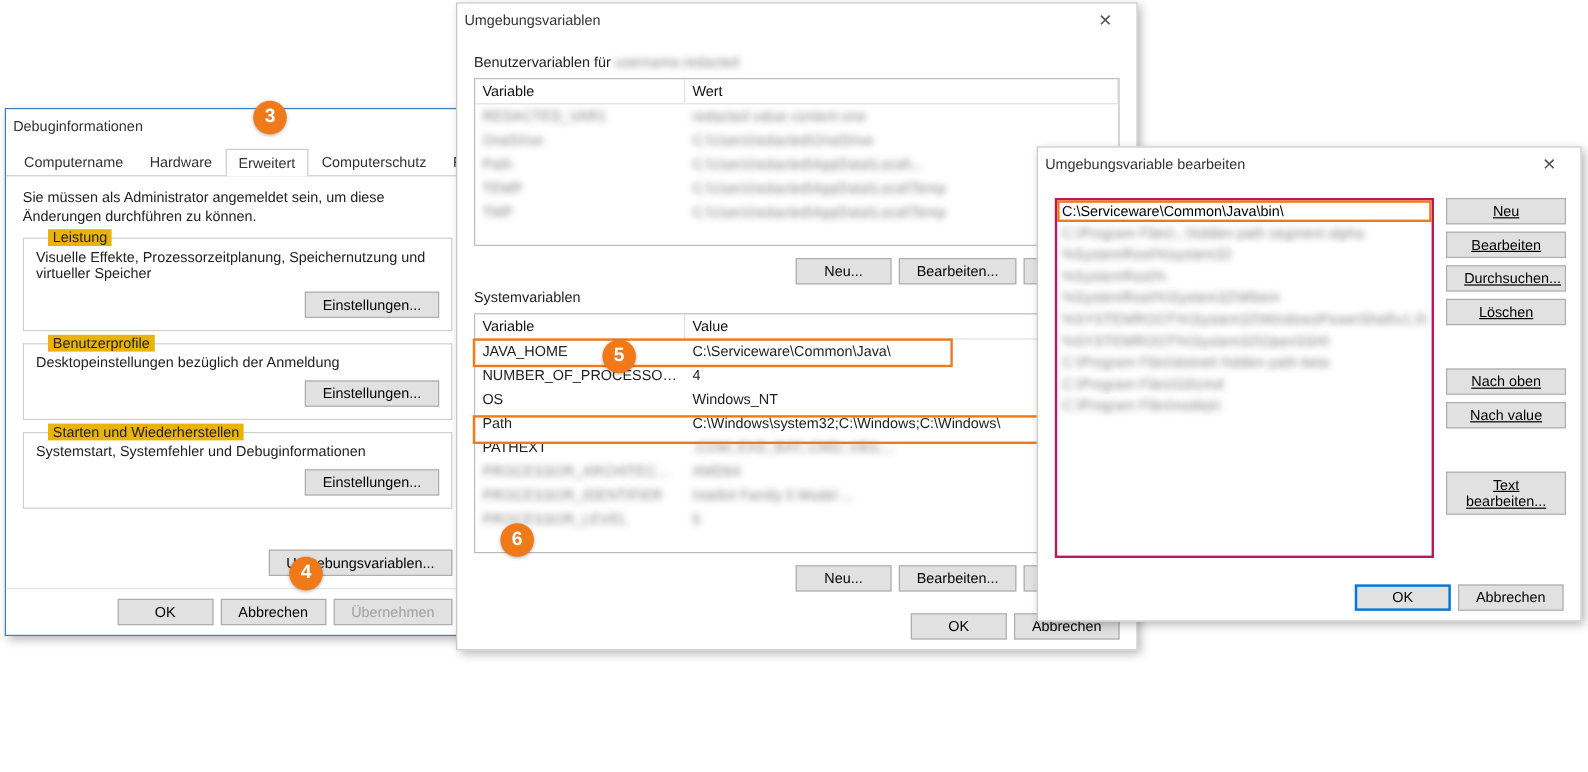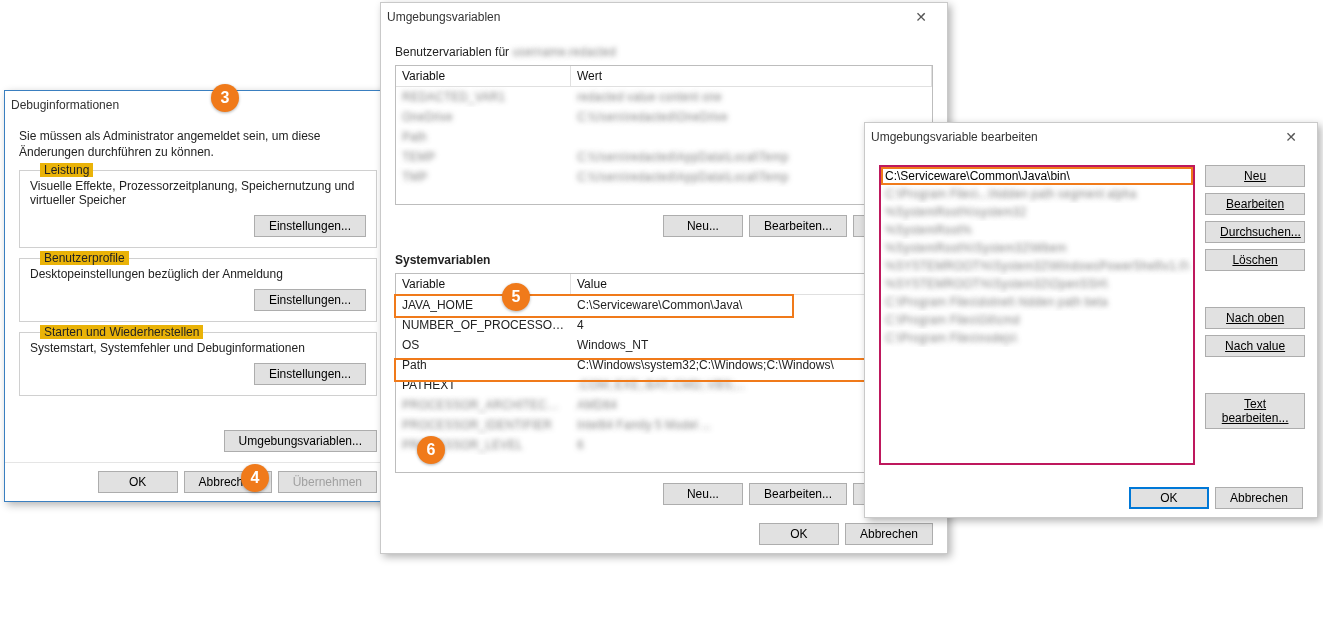--- a/index.html
+++ b/index.html
@@ -52,20 +52,27 @@
   .sidebtns .spacer { height: 24px; }
   .sidebtns button { width: 100%; min-width: 0; text-align: center; text-decoration: underline; }
 </style>
 </head>
 <body>
 
 <div class="window" style="left:4px; top:90px; width:388px;">
   <div class="titlebar">
     <span class="title">Debuginformationen</span>
   </div>
+  <div class="tabs">
+    <div class="tab">Computername</div>
+    <div class="tab">Hardware</div>
+    <div class="tab active">Erweitert</div>
+    <div class="tab">Computerschutz</div>
+    <div class="tab">Remote</div>
+  </div>
   <div class="content">
     <div class="note">Sie müssen als Administrator angemeldet sein, um diese Änderungen durchführen zu können.</div>
 
     <div class="group">
       <span class="legend">Leistung</span>
       <div class="desc">Visuelle Effekte, Prozessorzeitplanung, Speichernutzung und virtueller Speicher</div>
       <div class="btnrow"><button>Einstellungen...</button></div>
     </div>
 
     <div class="group">
@@ -110,38 +117,39 @@
           <div class="trow">
             <div class="tcell var blurred">REDACTED_VAR1</div>
             <div class="tcell val blurred">redacted value content one</div>
           </div>
           <div class="trow">
             <div class="tcell var blurred">OneDrive</div>
             <div class="tcell val blurred">C:\Users\redacted\OneDrive</div>
           </div>
           <div class="trow">
             <div class="tcell var blurred">Path</div>
+            <div class="tcell val blurred">C:\Users\redacted\AppData\Local\...</div>
           </div>
           <div class="trow">
             <div class="tcell var blurred">TEMP</div>
             <div class="tcell val blurred">C:\Users\redacted\AppData\Local\Temp</div>
           </div>
           <div class="trow">
             <div class="tcell var blurred">TMP</div>
             <div class="tcell val blurred">C:\Users\redacted\AppData\Local\Temp</div>
           </div>
         </div>
     </div>
     <div class="btnrow-bottom" style="padding:10px 0 0 0;">
       <button>Neu...</button>
       <button>Bearbeiten...</button>
       <button>Löschen</button>
     </div>
 
-    <div class="section-label" style="margin-top:16px;font-weight:bold;">Systemvariablen</div>
+    <div class="section-label" style="margin-top:4px;">Systemvariablen</div>
     <div class="table" style="height:200px; position:relative;">
       <div class="trow head">
         <div class="tcell var">Variable</div>
         <div class="tcell val">Value</div>
       </div>
       <div id="sys-rows">
           <div class="trow">
             <div class="tcell var">JAVA_HOME</div>
             <div class="tcell val">C:\Serviceware\Common\Java\</div>
           </div>

